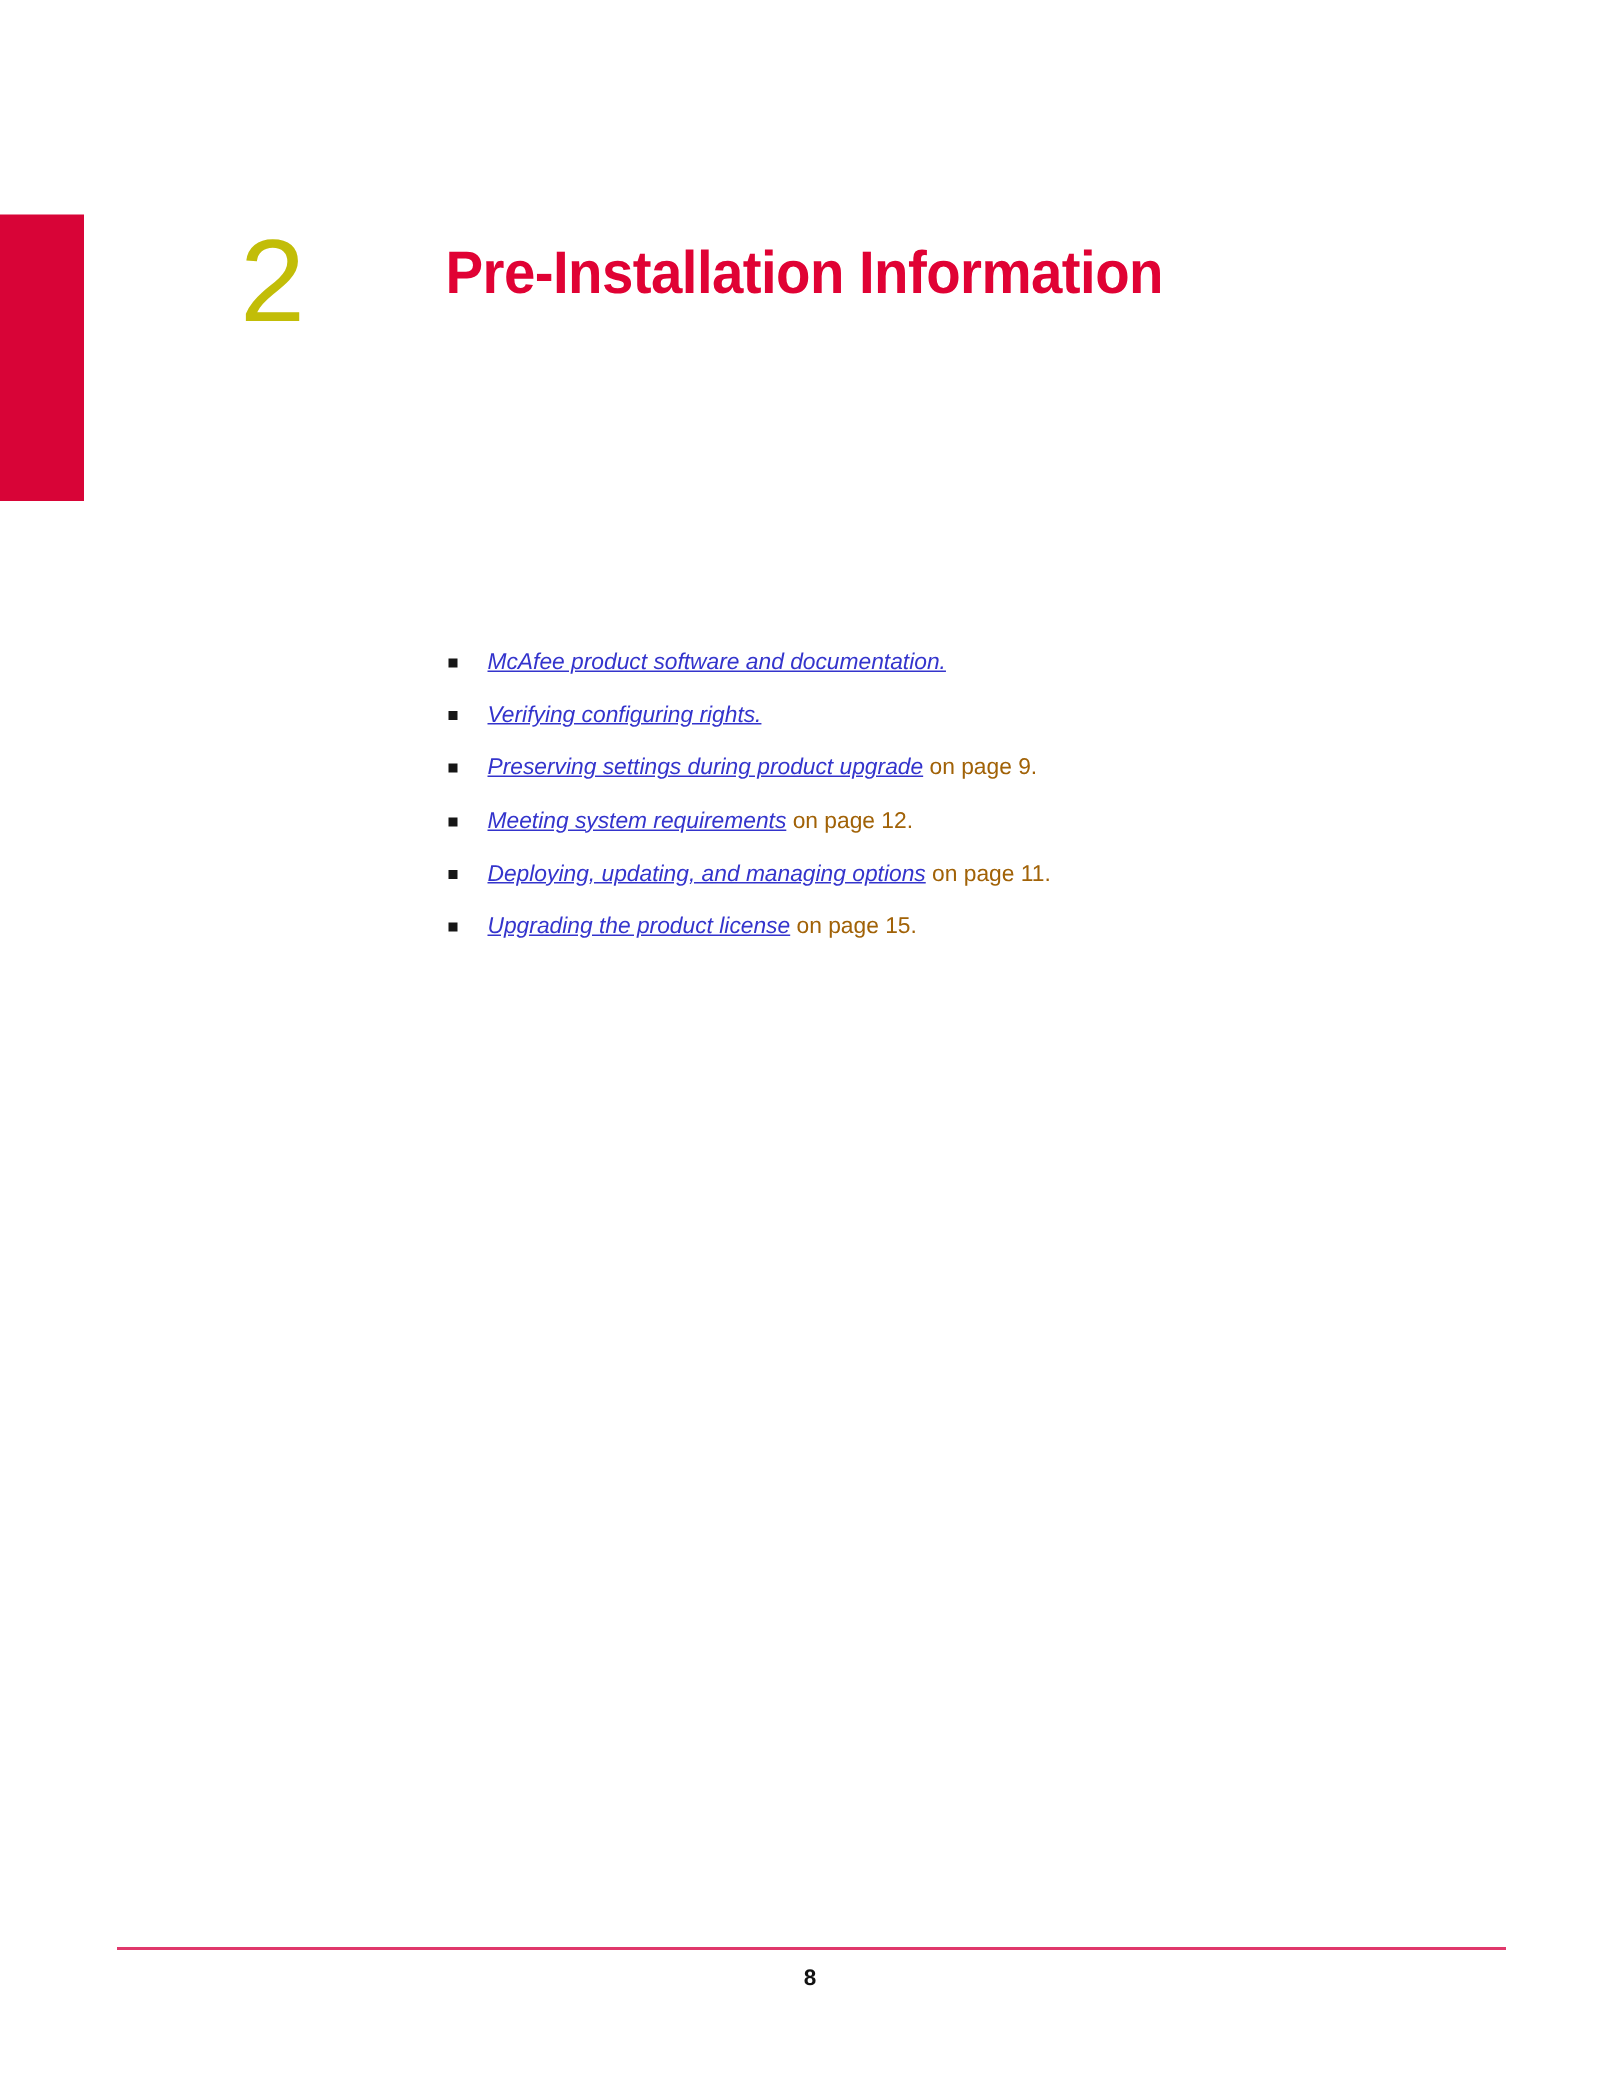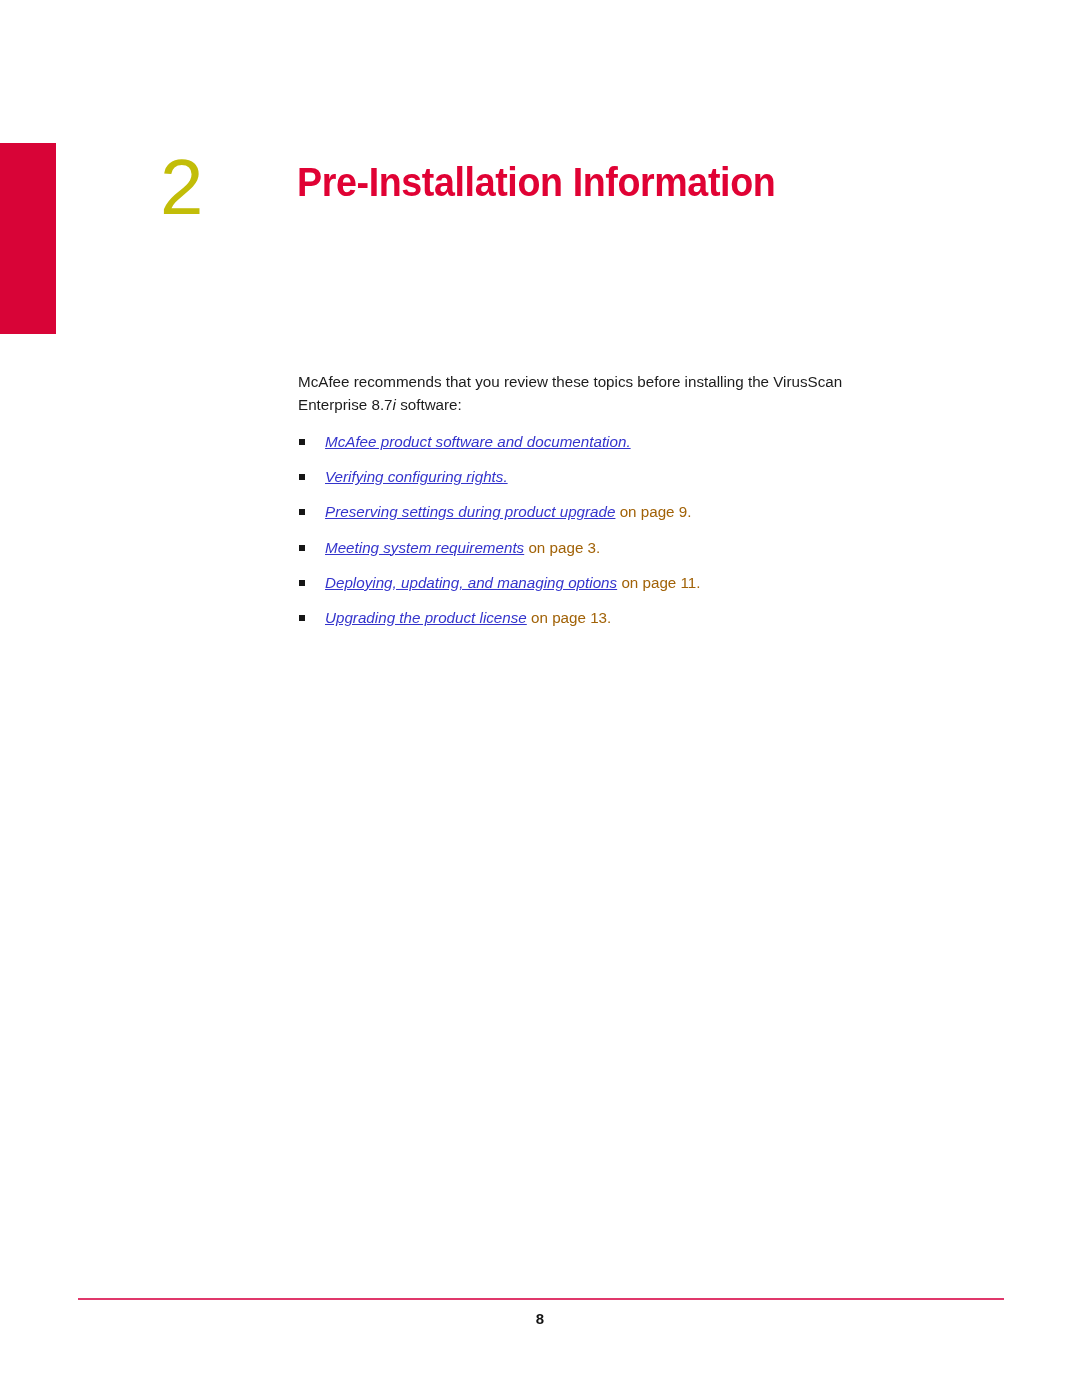--- a/index.html
+++ b/index.html
@@ -143,51 +143,48 @@
 <body>
 
 <div class="page">
 
   <div class="chapter-bar"></div>
 
   <div class="chapter-number">2</div>
 
   <div class="chapter-title">Pre-Installation Information</div>
 
-  <div class="body-block">
-    <p class="intro"><span>McAfee recommends that you review these topics before installing the VirusScan Enterprise 8.7</span><span class="ital">i</span><span> software:</span></p>
-  </div>
 
   <ul class="bullet-list">
 
     <li class="bullet-item">
       <span class="bullet-marker"></span><a class="link-title" href="#">McAfee product software and documentation.</a><span class="link-suffix"></span>
     </li>
 
 
     <li class="bullet-item">
       <span class="bullet-marker"></span><a class="link-title" href="#">Verifying configuring rights.</a><span class="link-suffix"></span>
     </li>
 
     <li class="bullet-item">
       <span class="bullet-marker"></span><a class="link-title" href="#">Preserving settings during product upgrade</a><span class="link-suffix"> on page 9.</span>
     </li>
 
     <li class="bullet-item">
-      <span class="bullet-marker"></span><a class="link-title" href="#">Meeting system requirements</a><span class="link-suffix"> on page 3.</span>
+      <span class="bullet-marker"></span><a class="link-title" href="#">Meeting system requirements</a><span class="link-suffix"> on page 12.</span>
     </li>
 
     <li class="bullet-item">
       <span class="bullet-marker"></span><a class="link-title" href="#">Deploying, updating, and managing options</a><span class="link-suffix"> on page 11.</span>
     </li>
 
 
 
     <li class="bullet-item">
-      <span class="bullet-marker"></span><a class="link-title" href="#">Upgrading the product license</a><span class="link-suffix"> on page 13.</span>
+      <span class="bullet-marker"></span><a class="link-title" href="#">Upgrading the product license</a><span class="link-suffix"> on page 15.</span>
     </li>
 
   </ul>
 
   <div class="footer-rule"></div>
 
   <div class="footer-page-number">8</div>
 
 </div>
 

